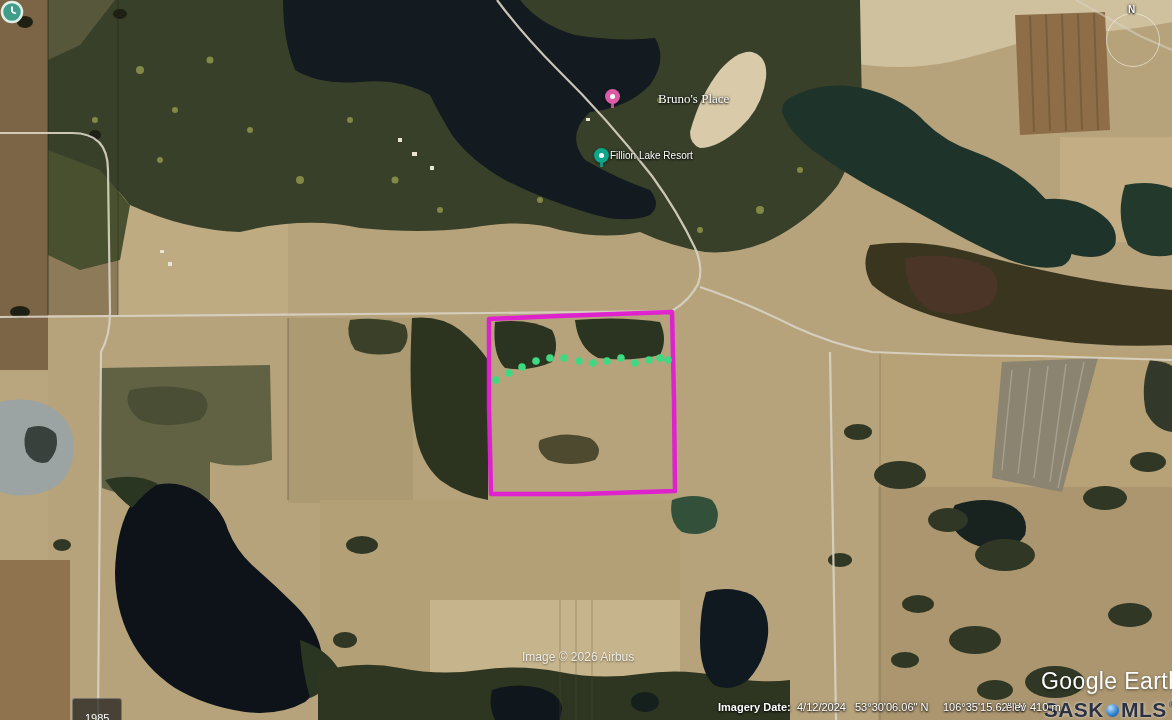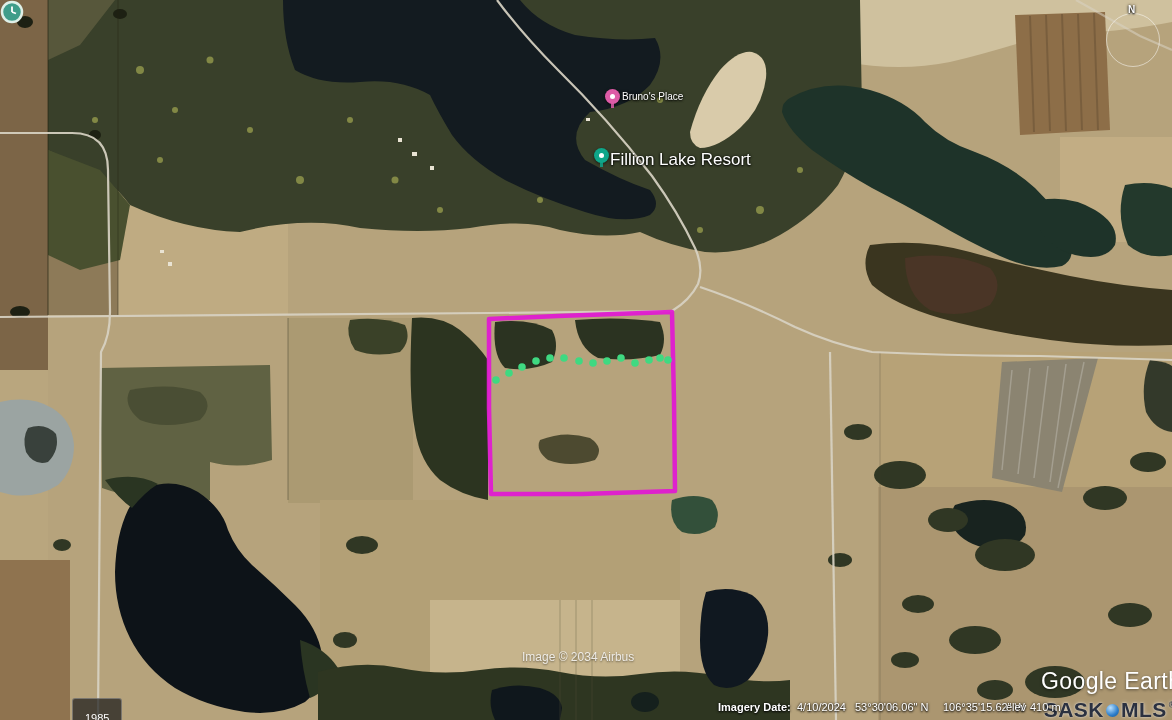--- a/index.html
+++ b/index.html
@@ -9,22 +9,22 @@
   .maptext{position:absolute;color:#fff;white-space:nowrap;
            text-shadow:0 1px 2px rgba(0,0,0,.95),0 0 3px rgba(0,0,0,.8);}
   .pin{position:absolute;width:15px;height:15px;border-radius:50%;
        box-shadow:0 1px 3px rgba(0,0,0,.6);}
   .pin::before{content:"";position:absolute;left:5px;top:5px;width:5px;height:5px;
        border-radius:50%;background:#fff;}
   .pin::after{content:"";position:absolute;left:6px;top:14px;width:3px;height:5px;
        background:inherit;opacity:.85;}
   .pin-brunos{left:605px;top:89px;background:#dd5ba6;}
   .pin-fillion{left:594px;top:148px;background:#0fa689;}
-  .label-brunos{left:622px;top:91px;font-size:10px;}
-  .label-fillion{left:610px;top:150px;font-size:17px;}
+  .label-brunos{left:658px;top:91px;font-size:13px;font-family:Liberation Serif, serif;}
+  .label-fillion{left:610px;top:150px;font-size:10px;}
   .wm-airbus{left:522px;top:650px;font-size:12px;color:rgba(255,255,255,.82);
              text-shadow:0 1px 2px rgba(0,0,0,.5);}
   .wm-earth{left:1041px;top:668px;font-size:23px;letter-spacing:.4px;
             color:#fff;text-shadow:0 1px 3px rgba(0,0,0,.55);}
   .status{font-size:11px;top:701px;}
   .st-date-label{left:718px;font-weight:bold;}
   .st-date{left:797px;}
   .st-lat{left:855px;}
   .st-lon{left:943px;}
   .st-elev-label{left:1006px;}
@@ -210,31 +210,31 @@
 </svg>
 
 <div class="compass"></div>
 <span class="maptext compass-n">N</span>
 
 <div class="pin pin-brunos"></div>
 <span class="maptext label-brunos">Bruno's Place</span>
 <div class="pin pin-fillion"></div>
 <span class="maptext label-fillion">Fillion Lake Resort</span>
 
-<span class="maptext wm-airbus">Image © 2034 Airbus</span>
+<span class="maptext wm-airbus">Image © 2026 Airbus</span>
 <span class="maptext wm-earth">Google Earth</span>
 <div class="wm-mls">
   <span>SASK</span>
   <span class="mls-globe"></span>
   <span>MLS</span>
   <span class="mls-reg">®</span>
 </div>
 
 <span class="maptext status st-date-label">Imagery Date:</span>
-<span class="maptext status st-date">4/10/2024</span>
+<span class="maptext status st-date">4/12/2024</span>
 <span class="maptext status st-lat">53°30'06.06" N</span>
 <span class="maptext status st-lon">106°35'15.62" W</span>
 <span class="maptext status st-elev-label">elev</span>
 <span class="maptext status st-elev">410 m</span>
 
 <svg class="hist-clock" viewBox="0 0 24 24">
   <circle cx="12" cy="12" r="10" fill="#3f9d8a" stroke="#dff0e8" stroke-width="2.5"></circle>
   <line x1="12" y1="12" x2="12" y2="6.5" stroke="#fff" stroke-width="1.8"></line>
   <line x1="12" y1="12" x2="16" y2="13.5" stroke="#fff" stroke-width="1.8"></line>
 </svg>

